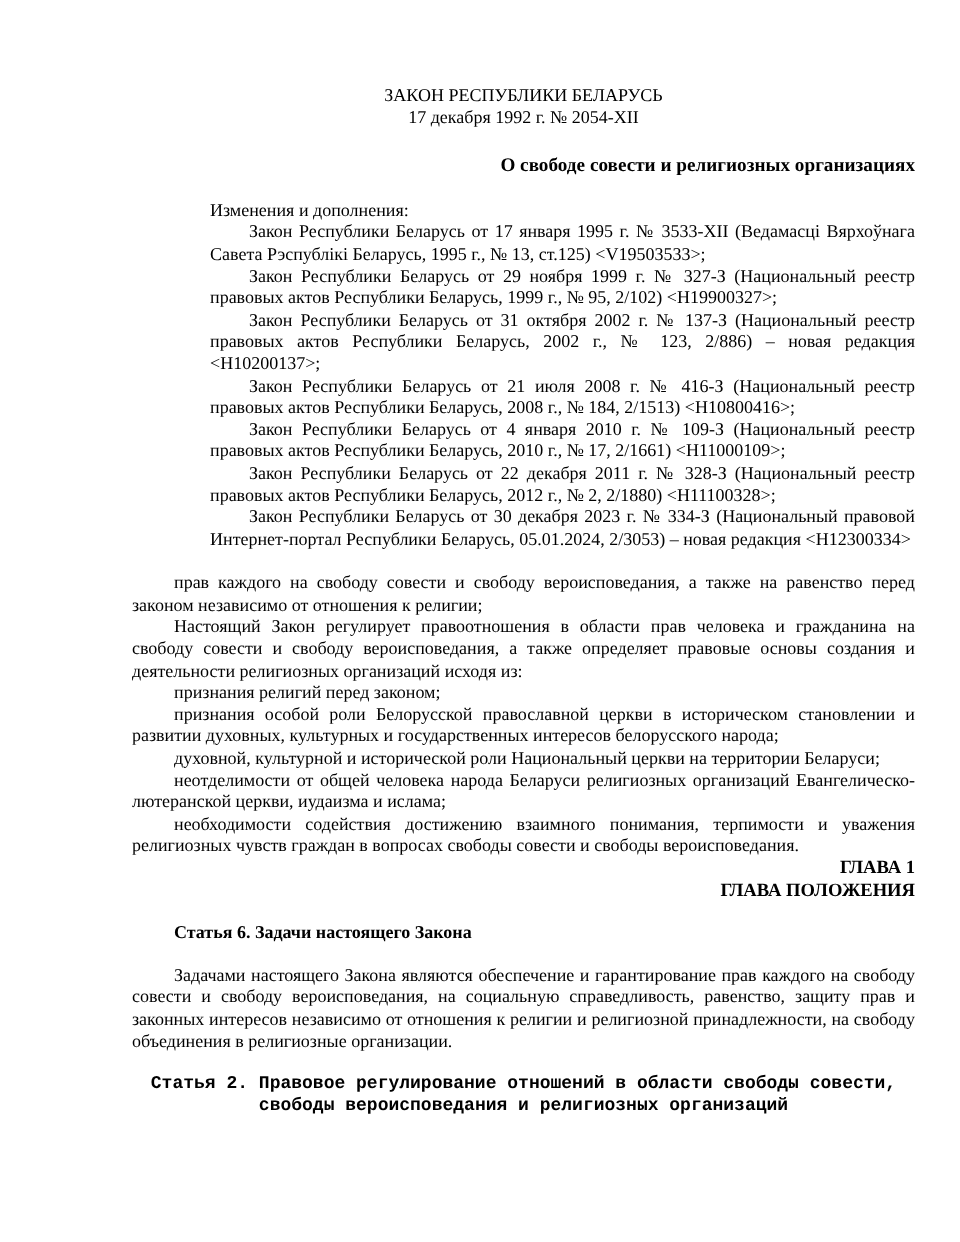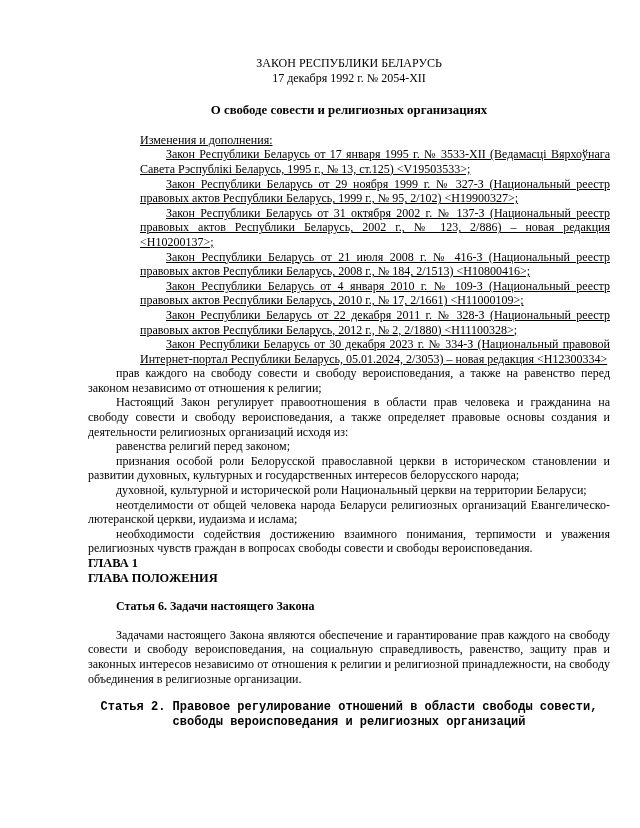--- a/index.html
+++ b/index.html
@@ -22,42 +22,42 @@
     overflow: hidden;
   }
   .doc-header {
     text-align: center;
     margin-bottom: 18px;
   }
   .doc-title {
     font-weight: bold;
     font-size: 12.8px;
     margin-bottom: 15px;
-    text-align: center;
+    text-align: right;
   }
   .amendments {
     margin-left: 52px;
+    margin-bottom: 15px;
     text-align: justify;
-    text-decoration: underline;
   }
   .amendments .amendment-item {
     margin: 0;
     text-indent: 26px;
   }
   .amendments .amendments-label {
     margin: 0;
     text-indent: 0;
   }
   .body-text p {
     margin: 0;
     text-indent: 28px;
     text-align: justify;
   }
   .chapter-heading {
-    text-align: left;
+    text-align: right;
     font-weight: bold;
     font-size: 12.4px;
   }
   .article-heading-left {
     font-weight: bold;
     text-indent: 28px;
     margin: 14px 0;
   }
   .article-heading-center {
     font-weight: bold;
@@ -85,21 +85,21 @@
     <p class="amendment-item">Закон Республики Беларусь от 31 октября 2002 г. № 137-З (Национальный реестр правовых актов Республики Беларусь, 2002 г., № 123, 2/886) – новая редакция &lt;Н10200137&gt;;</p>
     <p class="amendment-item">Закон Республики Беларусь от 21 июля 2008 г. № 416-З (Национальный реестр правовых актов Республики Беларусь, 2008 г., № 184, 2/1513) &lt;Н10800416&gt;;</p>
     <p class="amendment-item">Закон Республики Беларусь от 4 января 2010 г. № 109-З (Национальный реестр правовых актов Республики Беларусь, 2010 г., № 17, 2/1661) &lt;Н11000109&gt;;</p>
     <p class="amendment-item">Закон Республики Беларусь от 22 декабря 2011 г. № 328-З (Национальный реестр правовых актов Республики Беларусь, 2012 г., № 2, 2/1880) &lt;Н11100328&gt;;</p>
     <p class="amendment-item">Закон Республики Беларусь от 30 декабря 2023 г. № 334-З (Национальный правовой Интернет-портал Республики Беларусь, 05.01.2024, 2/3053) – новая редакция &lt;Н12300334&gt;</p>
   </div>
 
   <div class="body-text">
     <p>прав каждого на свободу совести и свободу вероисповедания, а также на равенство перед законом независимо от отношения к религии;</p>
     <p>Настоящий Закон регулирует правоотношения в области прав человека и гражданина на свободу совести и свободу вероисповедания, а также определяет правовые основы создания и деятельности религиозных организаций исходя из:</p>
-    <p>равенства религий перед законом;</p>
+    <p>признания религий перед законом;</p>
     <p>признания особой роли Белорусской православной церкви в историческом становлении и развитии духовных, культурных и государственных интересов белорусского народа;</p>
     <p>духовной, культурной и исторической роли Национальный церкви на территории Беларуси;</p>
     <p>неотделимости от общей человека народа Беларуси религиозных организаций Евангелическо-лютеранской церкви, иудаизма и ислама;</p>
     <p>необходимости содействия достижению взаимного понимания, терпимости и уважения религиозных чувств граждан в вопросах свободы совести и свободы вероисповедания.</p>
   </div>
 
   <div class="chapter-heading">
     <div>ГЛАВА 1</div>
     <div>ГЛАВА ПОЛОЖЕНИЯ</div>
   </div>

